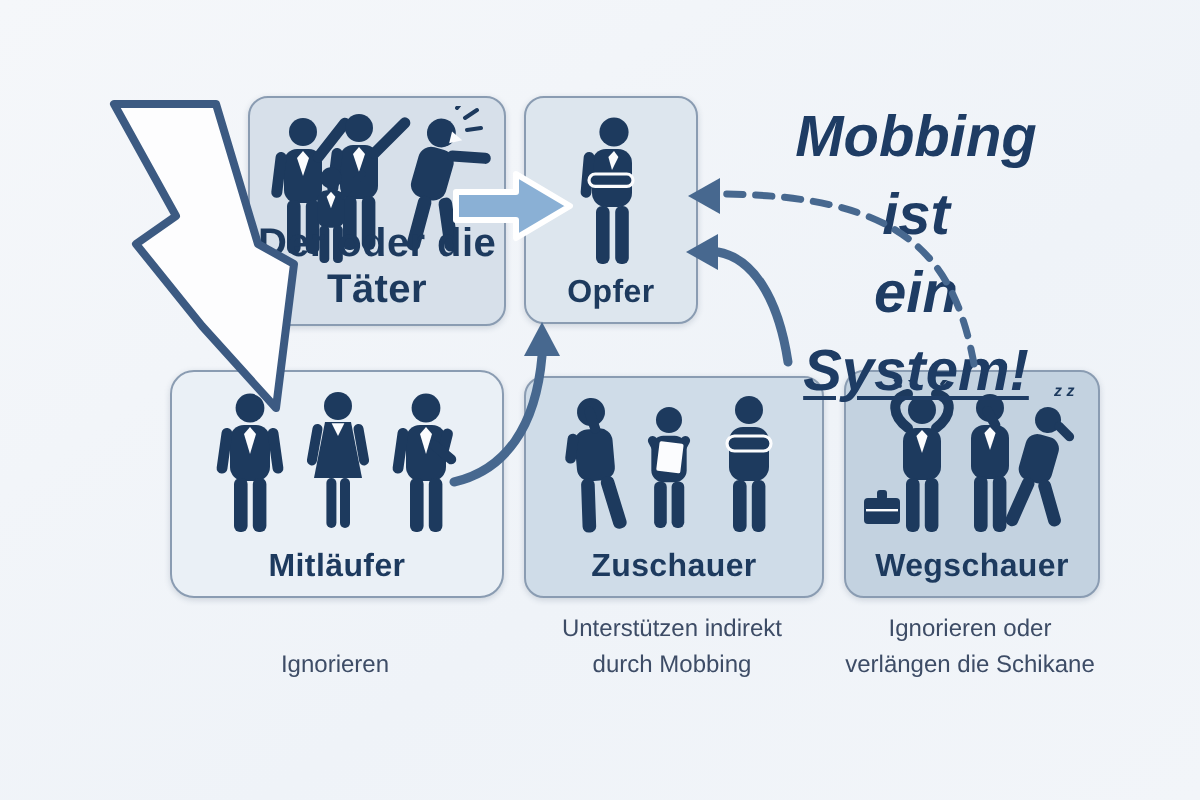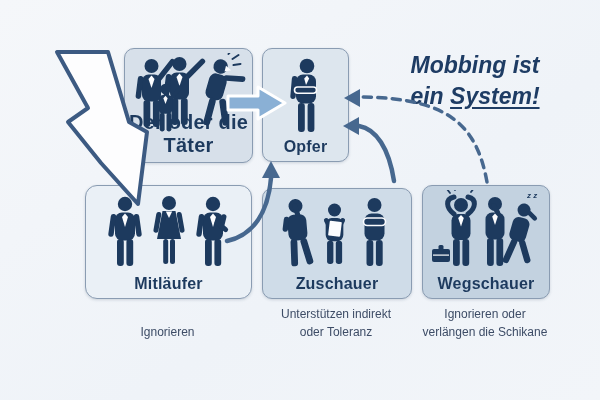--- a/index.html
+++ b/index.html
@@ -18,22 +18,22 @@
   }
   .pic{position:absolute;left:50%;transform:translateX(-50%);top:4px;}
   .f{fill:var(--navy);}
   .w{fill:#fbfcfe;}
   .ln{stroke:var(--navy);stroke-linecap:round;fill:none;}
   .caption{
     position:absolute;text-align:center;font-size:12px;line-height:1.5;
     color:var(--caption);
   }
   #title{
-    position:absolute;left:400px;top:50px;width:150px;text-align:center;
-    font-style:italic;font-weight:bold;font-size:23px;line-height:1.35;
+    position:absolute;left:383px;top:50px;width:150px;text-align:center;
+    font-style:italic;font-weight:bold;font-size:29px;line-height:1.35;
     color:var(--title);
   }
   #title .em{text-decoration:underline;text-decoration-thickness:2px;text-underline-offset:3px;}
   #overlay{position:absolute;left:0;top:0;pointer-events:none;z-index:5;}
   #box-taeter{left:124px;top:48px;width:127px;height:113px;background:var(--taeter-fill);}
   #box-opfer{left:262px;top:48px;width:85px;height:112px;background:var(--opfer-fill);}
   #box-mitlaeufer{left:85px;top:185px;width:165px;height:112px;background:var(--mitlaeufer-fill);border-radius:12px;}
   #box-zuschauer{left:262px;top:188px;width:148px;height:109px;background:var(--zuschauer-fill);}
   #box-wegschauer{left:422px;top:185px;width:126px;height:112px;background:var(--wegschauer-fill);}
   #box-taeter .box-label{font-size:20px;}
@@ -205,21 +205,21 @@
     </svg>
     <div class="box-label">Wegschauer</div>
   </div>
 
   <div class="caption" id="cap-mitlaeufer">
     <br>
     <span>Ignorieren</span>
   </div>
   <div class="caption" id="cap-zuschauer">
     <span>Unterstützen indirekt</span><br>
-    <span>oder Toleranz</span>
+    <span>durch Mobbing</span>
   </div>
   <div class="caption" id="cap-wegschauer">
     <span>Ignorieren oder</span><br>
     <span>verlängen die Schikane</span>
   </div>
 
   <div id="title">
     <span>Mobbing ist</span><br>
     <span>ein</span>
     <span class="em">System!</span>

